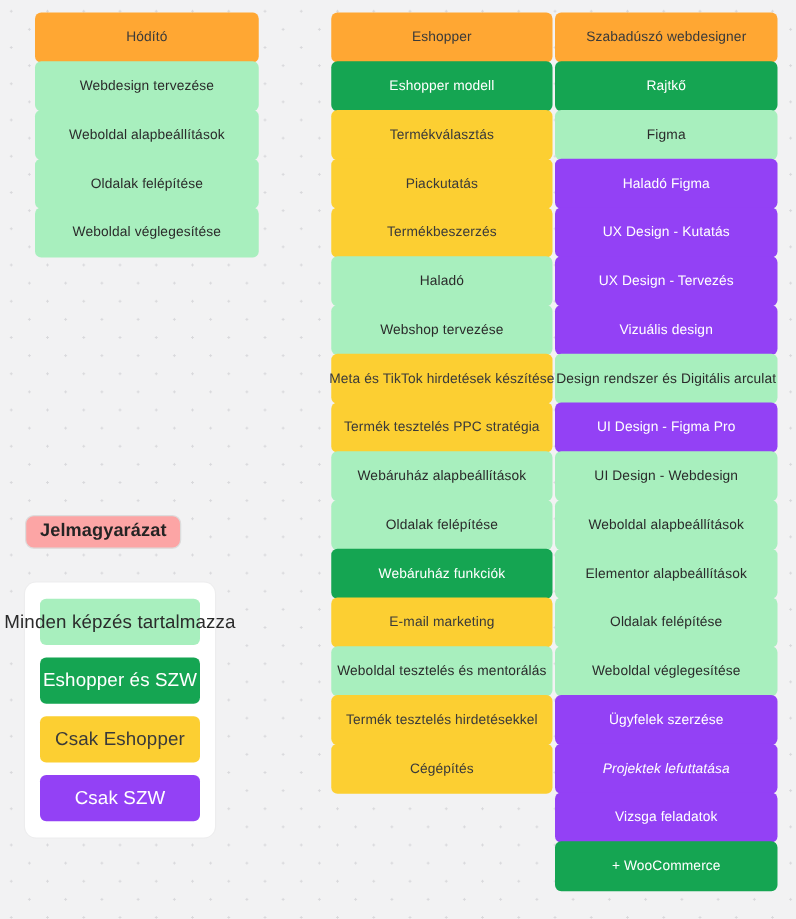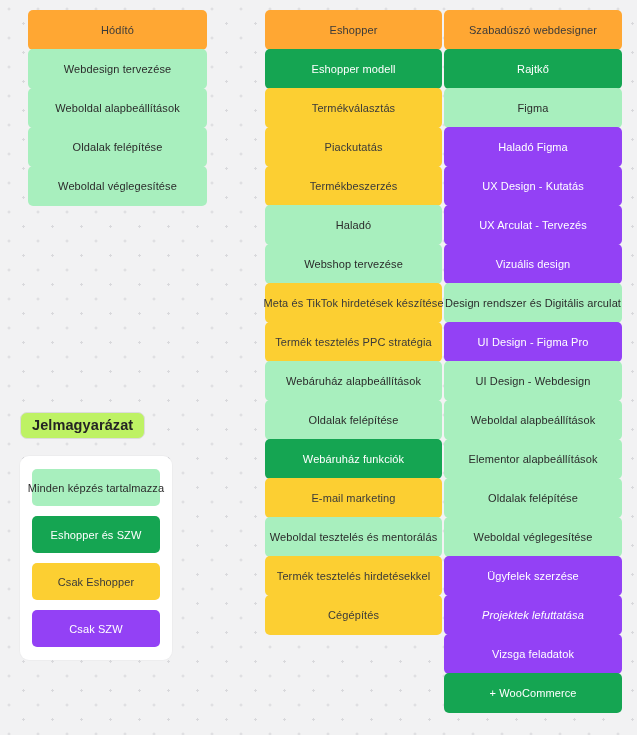--- a/index.html
+++ b/index.html
@@ -67,48 +67,48 @@
   
   #legend {
     position: absolute;
     left: 20px;
     top: 412px;
     width: 152px;
   }
 
   #legend-title {
     display: inline-block;
-    background: #bef264;
+    background: #fca5a5;
     border: 1px solid #dcdcdc;
     border-radius: 7px;
     padding: 4px 11px 5px 11px;
     font-size: 14.5px;
     font-weight: bold;
     color: #242424;
     letter-spacing: 0.1px;
-    margin-bottom: 17px;
+    margin-bottom: 27px;
   }
 
   #legend-card {
     background: #ffffff;
     border-radius: 9px;
     padding: 13px 12px;
     display: flex;
     flex-direction: column;
     gap: 10px;
     box-shadow: 0 0 0 1px rgba(0,0,0,0.02);
   }
 
   .legend-swatch {
     height: 37px;
     border-radius: 5px;
     display: flex;
     align-items: center;
     justify-content: center;
-    font-size: 11px;
+    font-size: 15px;
     text-align: center;
     letter-spacing: 0.1px;
     padding: 2px 4px;
     white-space: nowrap;
     user-select: none;
   }
 </style>
 </head>
 <body>
 
@@ -138,21 +138,21 @@
       <div class="node c-lightgreen" style="margin-top: -1px;">Weboldal tesztelés és mentorálás</div>
       <div class="node c-yellow" style="margin-top: -1px;">Termék tesztelés hirdetésekkel</div>
       <div class="node c-yellow" style="margin-top: -1px;">Cégépítés</div>
     </div>
   <div class="column" id="col-3" style="gap: 0px;">
       <div class="node c-orange" style="margin-top: 0px;">Szabadúszó webdesigner</div>
       <div class="node c-darkgreen" style="margin-top: -1px;">Rajtkő</div>
       <div class="node c-lightgreen" style="margin-top: -1px;">Figma</div>
       <div class="node c-purple" style="margin-top: -1px;">Haladó Figma</div>
       <div class="node c-purple" style="margin-top: -1px;">UX Design - Kutatás</div>
-      <div class="node c-purple" style="margin-top: -1px;">UX Arculat - Tervezés</div>
+      <div class="node c-purple" style="margin-top: -1px;">UX Design - Tervezés</div>
       <div class="node c-purple" style="margin-top: -1px;">Vizuális design</div>
       <div class="node c-lightgreen" style="margin-top: -1px;">Design rendszer és Digitális arculat</div>
       <div class="node c-purple" style="margin-top: -1px;">UI Design - Figma Pro</div>
       <div class="node c-lightgreen" style="margin-top: -1px;">UI Design - Webdesign</div>
       <div class="node c-lightgreen" style="margin-top: -1px;">Weboldal alapbeállítások</div>
       <div class="node c-lightgreen" style="margin-top: -1px;">Elementor alapbeállítások</div>
       <div class="node c-lightgreen" style="margin-top: -1px;">Oldalak felépítése</div>
       <div class="node c-lightgreen" style="margin-top: -1px;">Weboldal véglegesítése</div>
       <div class="node c-purple" style="margin-top: -1px;">Ügyfelek szerzése</div>
       <div class="node c-purple" style="margin-top: -1px; font-style: italic;">Projektek lefuttatása</div>

